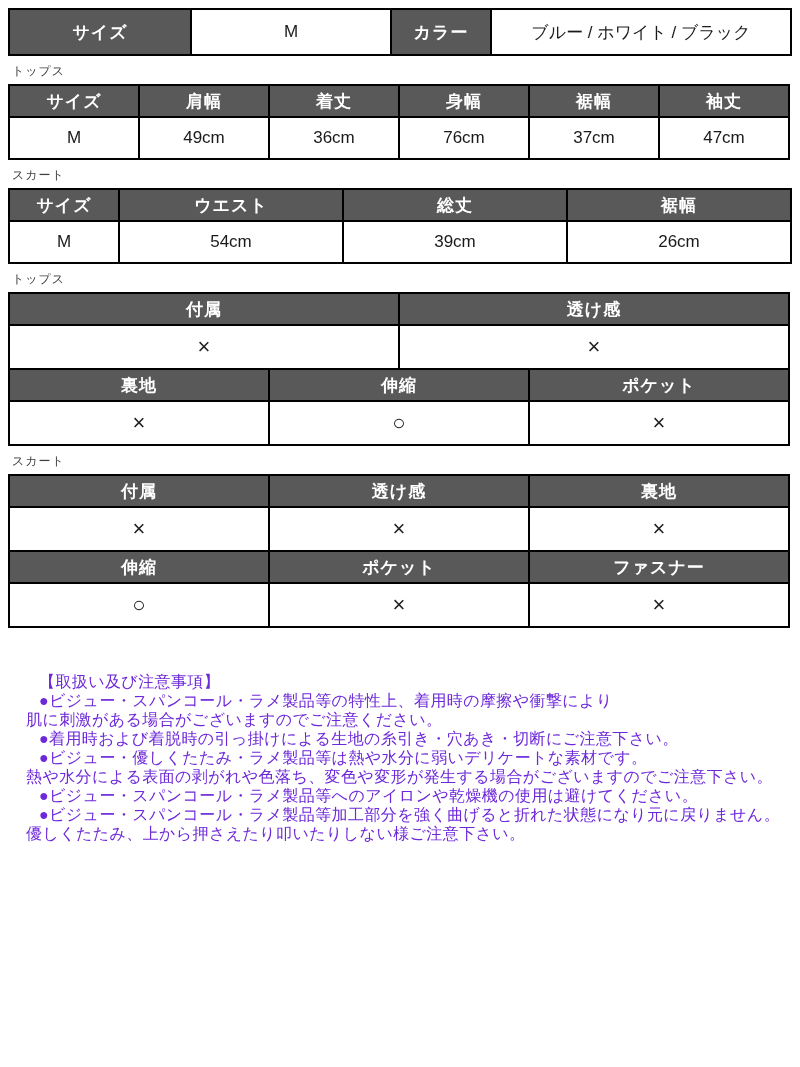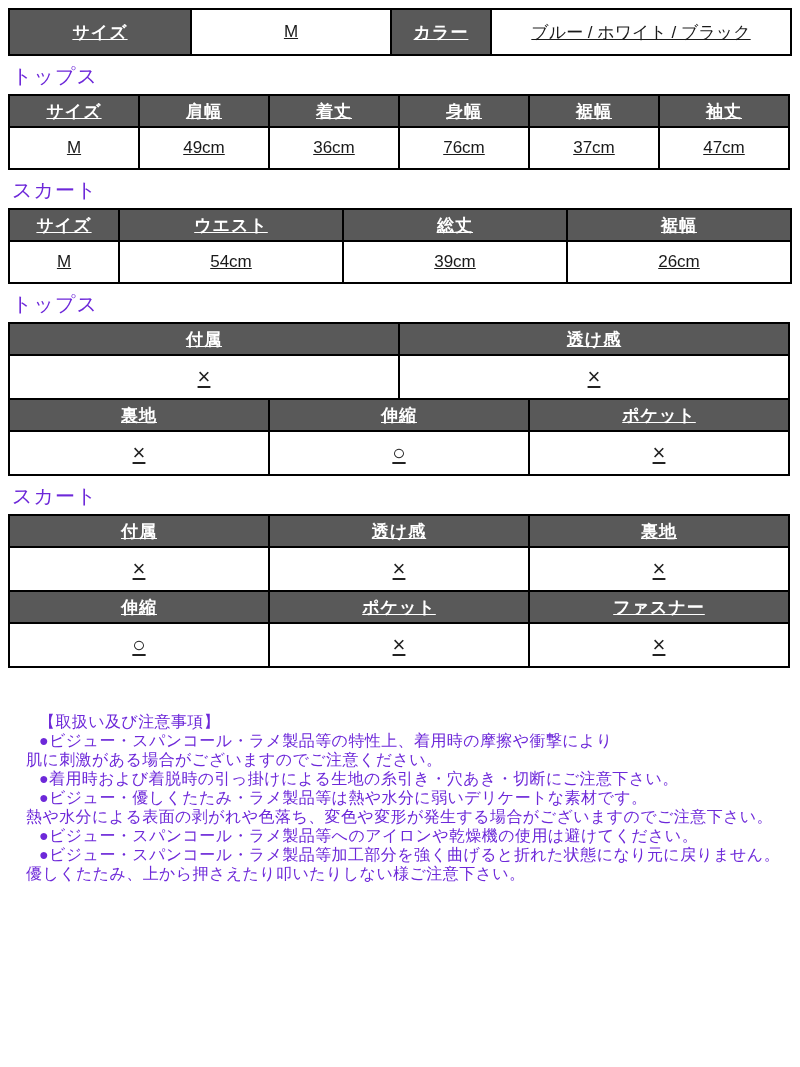--- a/index.html
+++ b/index.html
@@ -16,42 +16,41 @@
     table-layout:fixed;
     width:782px;
   }
   th,td{
     border:2px solid #000;
     text-align:center;
     vertical-align:middle;
     padding:0;
     overflow:hidden;
     white-space:nowrap;
-    text-decoration:underline;
   }
   th{
     background:#595959;
     color:#fff;
     font-size:17px;
     font-weight:bold;
     letter-spacing:1px;
   }
   td{
     background:#fff;
     color:#1a1a1a;
     font-size:17px;
   }
   .r-info th,.r-info td{height:44px;}
   .r-head th{height:30px;}
   .r-val td{height:40px;}
   .r-mark td{height:42px;font-size:22px;color:#222;}
 
   .section-label{
-    font-size:20px;
-    color:#6d28d9;
+    font-size:12px;
+    color:#404040;
     margin:7px 0 4px 4px;
     letter-spacing:1px;
   }
 
   .notes{
     margin-top:44px;
     padding-left:18px;
     font-size:16px;
     line-height:19px;
     color:#6d28d9;

